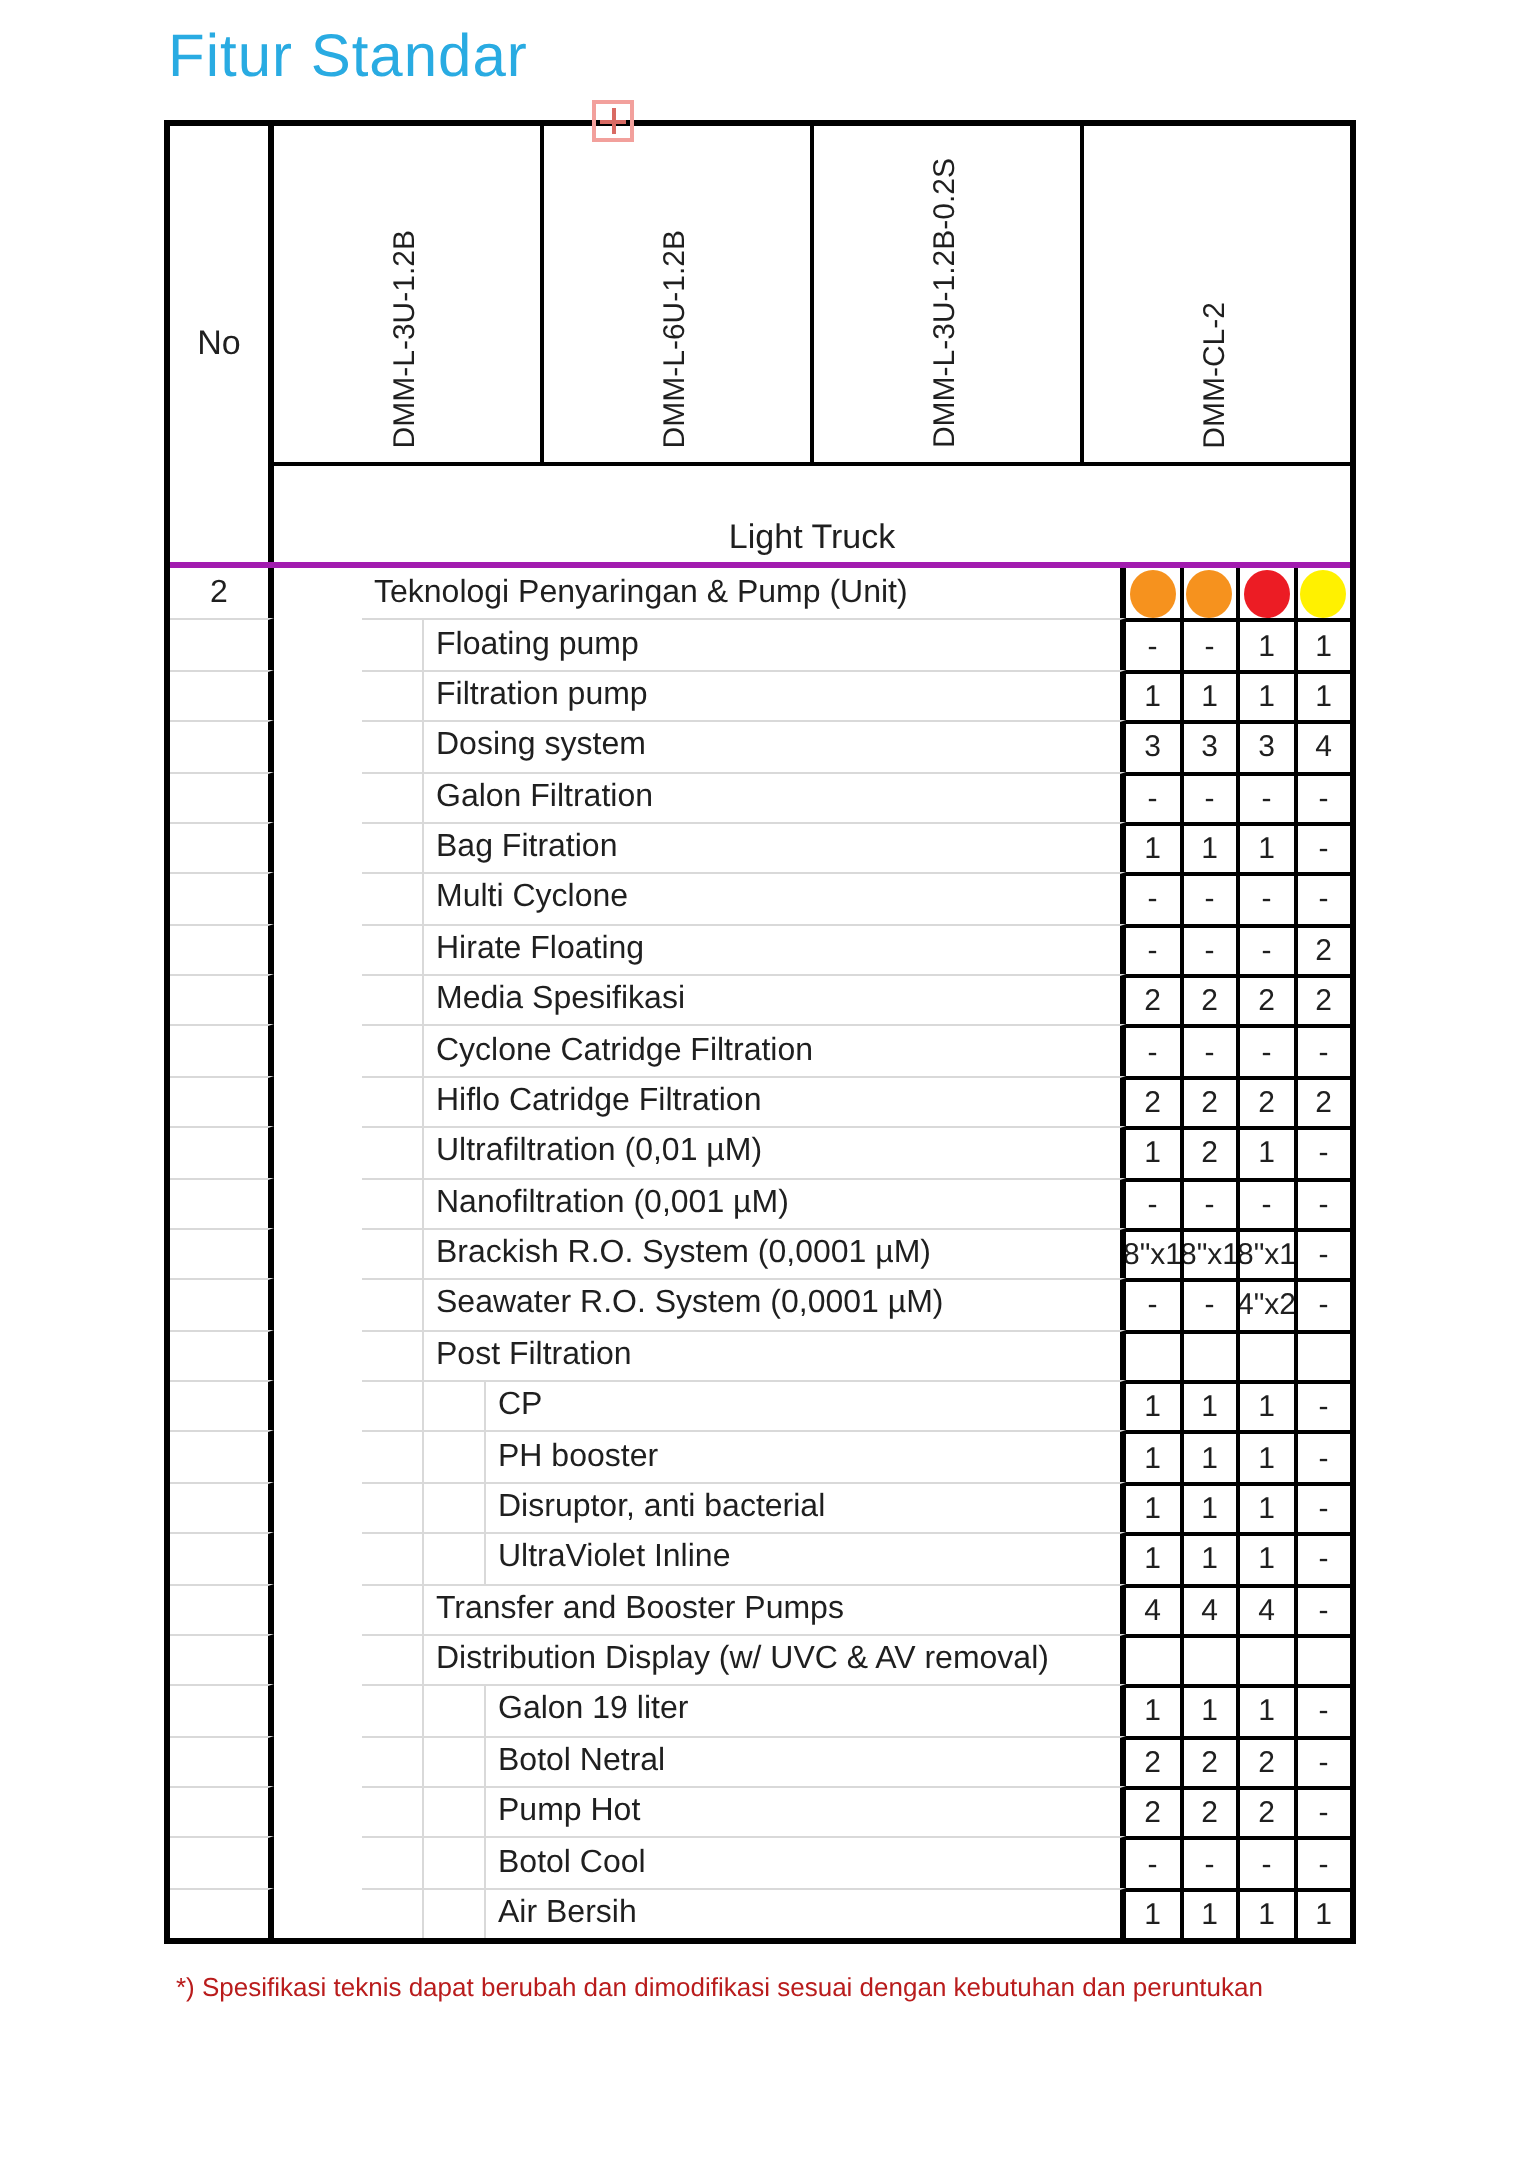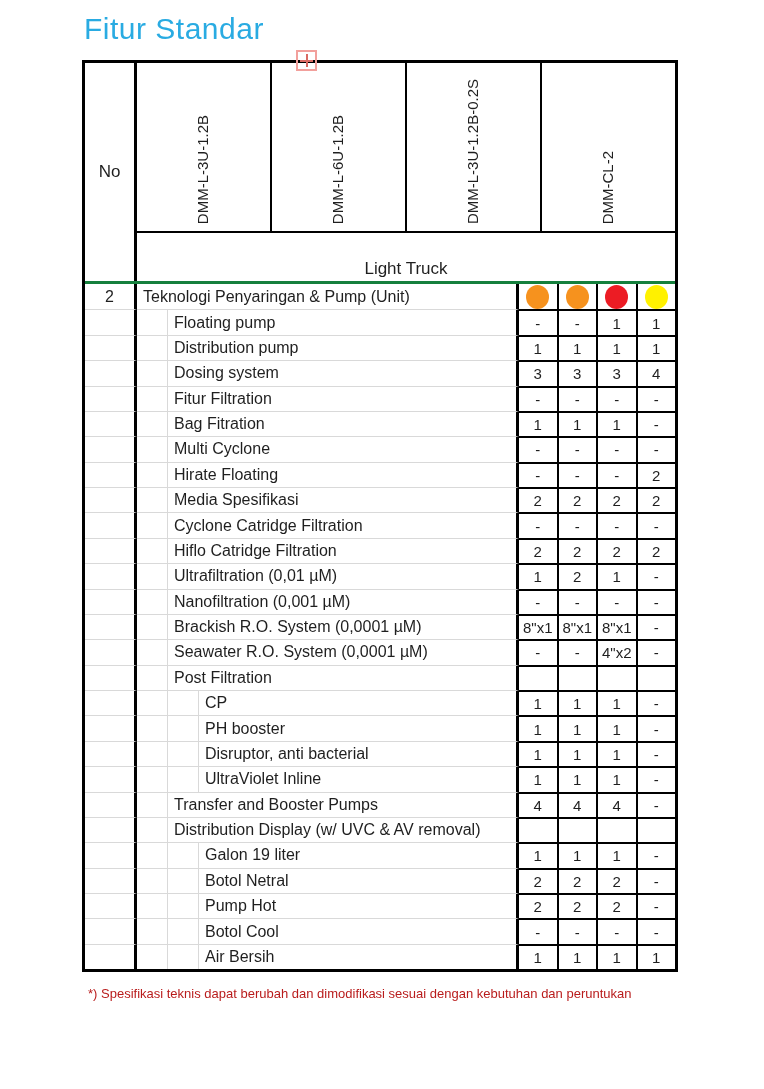--- a/index.html
+++ b/index.html
@@ -31,21 +31,21 @@
   .marker::before { left: 50%; top: 2px; bottom: 2px; width: 2px; margin-left: -1px; }
   .marker::after  { top: 50%; left: 2px; right: 2px; height: 2px; margin-top: -1px; }
 
   
   .tbl {
     position: absolute; left: 82px; top: 60px;
     width: 596px; height: 912px;
     border: 3px solid #000;
     background: #fff;
   }
-  .thead { display: flex; height: 221px; border-bottom: 3px solid #15803d; }
+  .thead { display: flex; height: 221px; border-bottom: 3px solid #a21caf; }
   .no-cell {
     width: 52px; border-right: 3px solid #000;
     display: flex; align-items: center; justify-content: center;
     font-size: 17px;
   }
   .desc-cell {
     width: 382px; border-right: 3px solid #000;
     display: flex; align-items: center; justify-content: center;
     font-size: 17px;
   }
@@ -68,21 +68,21 @@
   }
 
   .tbody { display: flex; flex-direction: column; height: 685px; }
   .trow { flex: 1; display: flex; min-height: 0; }
   .c-no {
     width: 52px; border-right: 3px solid #000; border-top: 1px solid #d9d9d9;
     display: flex; align-items: center; justify-content: center; font-size: 16px;
   }
   .c-desc {
     width: 382px; border-right: 3px solid #000; border-top: 1px solid #d9d9d9;
-    display: flex; align-items: stretch; overflow: hidden;
+    display: flex; align-items: stretch; overflow: hidden; margin-left: 44px;
   }
   .trow:first-child .c-no, .trow:first-child .c-desc { border-top: none; }
   .ind { width: 31px; flex: none; border-right: 1px solid #d9d9d9; }
   .lbl {
     display: flex; align-items: center; padding-left: 6px;
     font-size: 16px; white-space: nowrap;
   }
   .c-vals { flex: 1; display: flex; }
   .c-val {
     flex: 1; border-left: 2px solid #000; border-top: 2px solid #000;
@@ -157,21 +157,21 @@
             <div class="c-val">-</div>
             <div class="c-val">-</div>
             <div class="c-val">1</div>
             <div class="c-val">1</div>
           </div>
         </div>
         <div class="trow">
           <div class="c-no"></div>
           <div class="c-desc">
             <div class="ind"></div>
-            <div class="lbl">Distribution pump</div>
+            <div class="lbl">Filtration pump</div>
           </div>
           <div class="c-vals">
             <div class="c-val">1</div>
             <div class="c-val">1</div>
             <div class="c-val">1</div>
             <div class="c-val">1</div>
           </div>
         </div>
         <div class="trow">
           <div class="c-no"></div>
@@ -183,21 +183,21 @@
             <div class="c-val">3</div>
             <div class="c-val">3</div>
             <div class="c-val">3</div>
             <div class="c-val">4</div>
           </div>
         </div>
         <div class="trow">
           <div class="c-no"></div>
           <div class="c-desc">
             <div class="ind"></div>
-            <div class="lbl">Fitur Filtration</div>
+            <div class="lbl">Galon Filtration</div>
           </div>
           <div class="c-vals">
             <div class="c-val">-</div>
             <div class="c-val">-</div>
             <div class="c-val">-</div>
             <div class="c-val">-</div>
           </div>
         </div>
         <div class="trow">
           <div class="c-no"></div>

